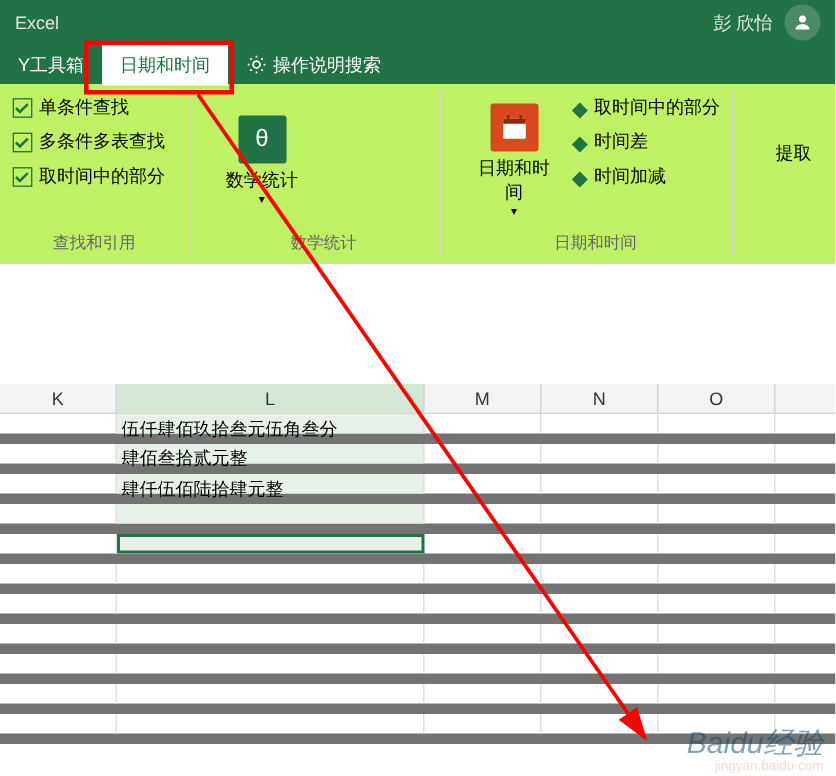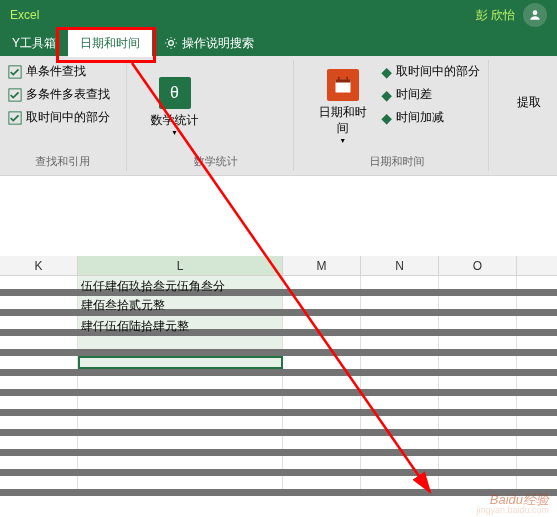--- a/index.html
+++ b/index.html
@@ -1,27 +1,27 @@
 <!DOCTYPE html>
 <html><head>
 <meta charset="utf-8">
 <style>
   * { box-sizing: border-box; margin: 0; padding: 0; }
   body { font-family: "Microsoft YaHei", sans-serif; font-size: 12px; background: #fff; width: 557px; height: 517px; overflow: hidden; position: relative; }
   
-  .title-bar { background: #217346; height: 30px; display: flex; align-items: center; padding: 0 10px; color: #bef264; position: relative; }
+  .title-bar { background: #217346; height: 30px; display: flex; align-items: center; padding: 0 10px; color: #e5e5e5; position: relative; }
   .title-text { position: absolute; left: 10px; font-size: 12px; }
   .user-area { position: absolute; right: 10px; display: flex; align-items: center; gap: 8px; }
   .user-avatar { width: 24px; height: 24px; border-radius: 50%; background: #4a8a65; display: flex; align-items: center; justify-content: center; }
   
   .tab-bar { background: #217346; height: 26px; display: flex; align-items: center; padding-left: 0; }
   .tab { padding: 5px 12px; color: #fff; font-size: 12px; cursor: pointer; }
   .tab.active { background: #fff; color: #217346; }
   
-  .ribbon { background: #e5e5e5; height: 120px; border-bottom: 1px solid #d4d4d4; display: flex; padding: 4px 0; gap: 12px; }
+  .ribbon { background: #bef264; height: 120px; border-bottom: 1px solid #d4d4d4; display: flex; padding: 4px 0; gap: 12px; }
   .ribbon-group { border-right: 1px solid #d4d4d4; padding: 2px 6px; display: flex; flex-direction: column; justify-content: space-between; }
   .ribbon-group-label { text-align: center; color: #666; font-size: 11px; padding-top: 2px; }
   .ribbon-items { display: flex; flex-direction: column; gap: 4px; }
   .ribbon-item { display: flex; align-items: center; gap: 4px; cursor: pointer; padding: 1px 2px; white-space: nowrap; }
   .ribbon-col { display: flex; flex-direction: column; align-items: center; justify-content: center; padding: 0 6px; cursor: pointer; }
   .big-icon { width: 32px; height: 32px; background: #217346; border-radius: 2px; margin-bottom: 4px; display: flex; align-items: center; justify-content: center; color: #fff; font-size: 16px; }
   .big-icon.orange { background: #d84a1c; }
   .check-icon { width: 14px; height: 14px; }
   .bullet { color: #217346; font-size: 14px; }
   
@@ -31,21 +31,21 @@
   .col-header.sel { background: #d4e6d4; }
   .grid-rows { }
   .grid-row { display: flex; height: 20px; border-bottom: 7px solid #737373; }
   .cell { border-right: 1px solid #e0e0e0; padding: 0 3px; line-height: 20px; font-size: 12px; white-space: nowrap; overflow: visible; }
   .cell.selected { background: #e8f1e8; }
   .cell.active { border: 2px solid #217346; line-height: 16px; position: relative; z-index: 5; }
   
   .highlight-box { position: absolute; border: 3px solid #ff0000; pointer-events: none; z-index: 100; }
   .arrow-line { position: absolute; pointer-events: none; z-index: 99; }
   
-  .watermark { position: absolute; right: 8px; bottom: 8px; color: #c2410c; font-size: 13px; font-style: italic; opacity: 0.5; pointer-events: none; }
+  .watermark { position: absolute; right: 8px; bottom: 8px; color: #0c4a6e; font-size: 20px; font-style: italic; opacity: 0.5; pointer-events: none; }
   .watermark-sub { position: absolute; right: 8px; bottom: 2px; color: #f0c4b0; font-size: 9px; opacity: 0.6; pointer-events: none; }
 </style>
 </head>
 <body>
 
 <div class="title-bar">
   <span class="title-text">Excel</span>
   <div class="user-area">
     <span>彭 欣怡</span>
     <div class="user-avatar">

